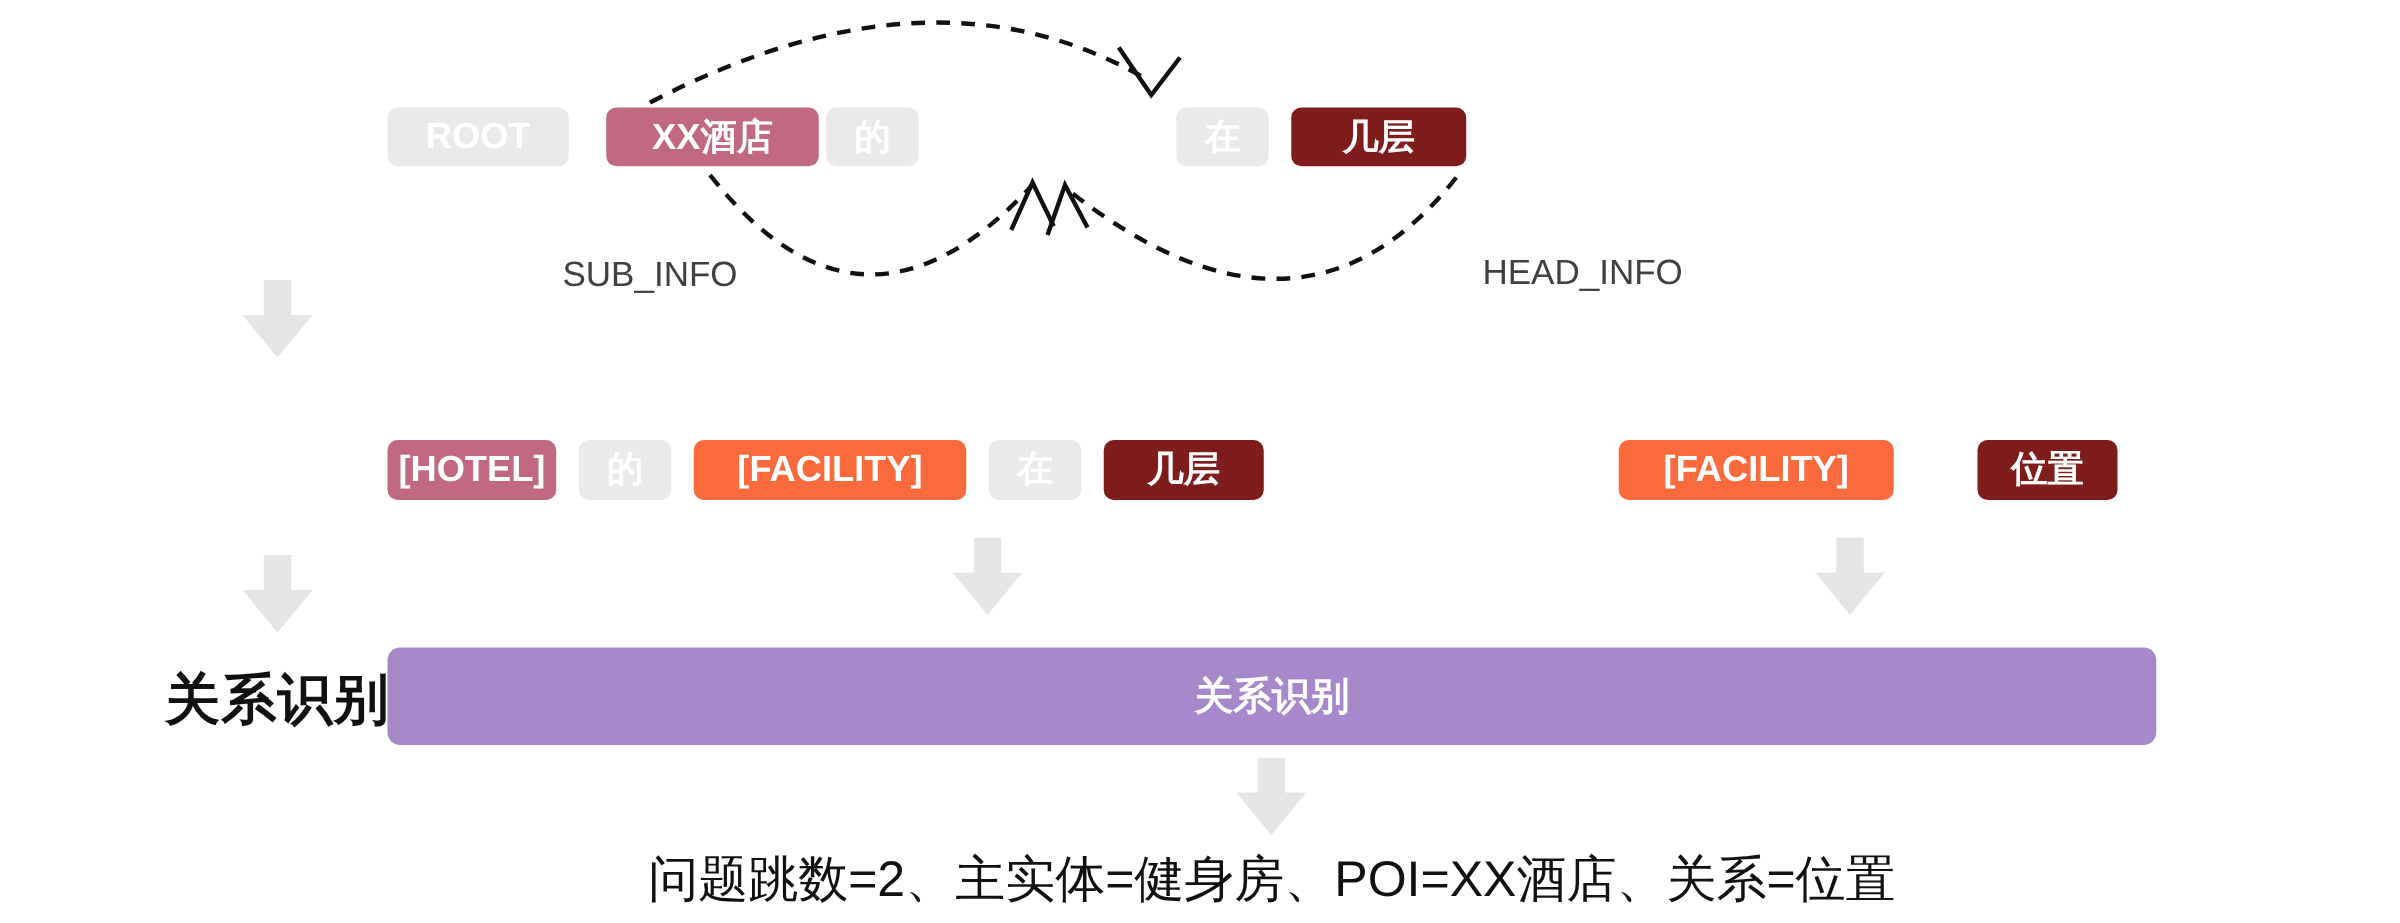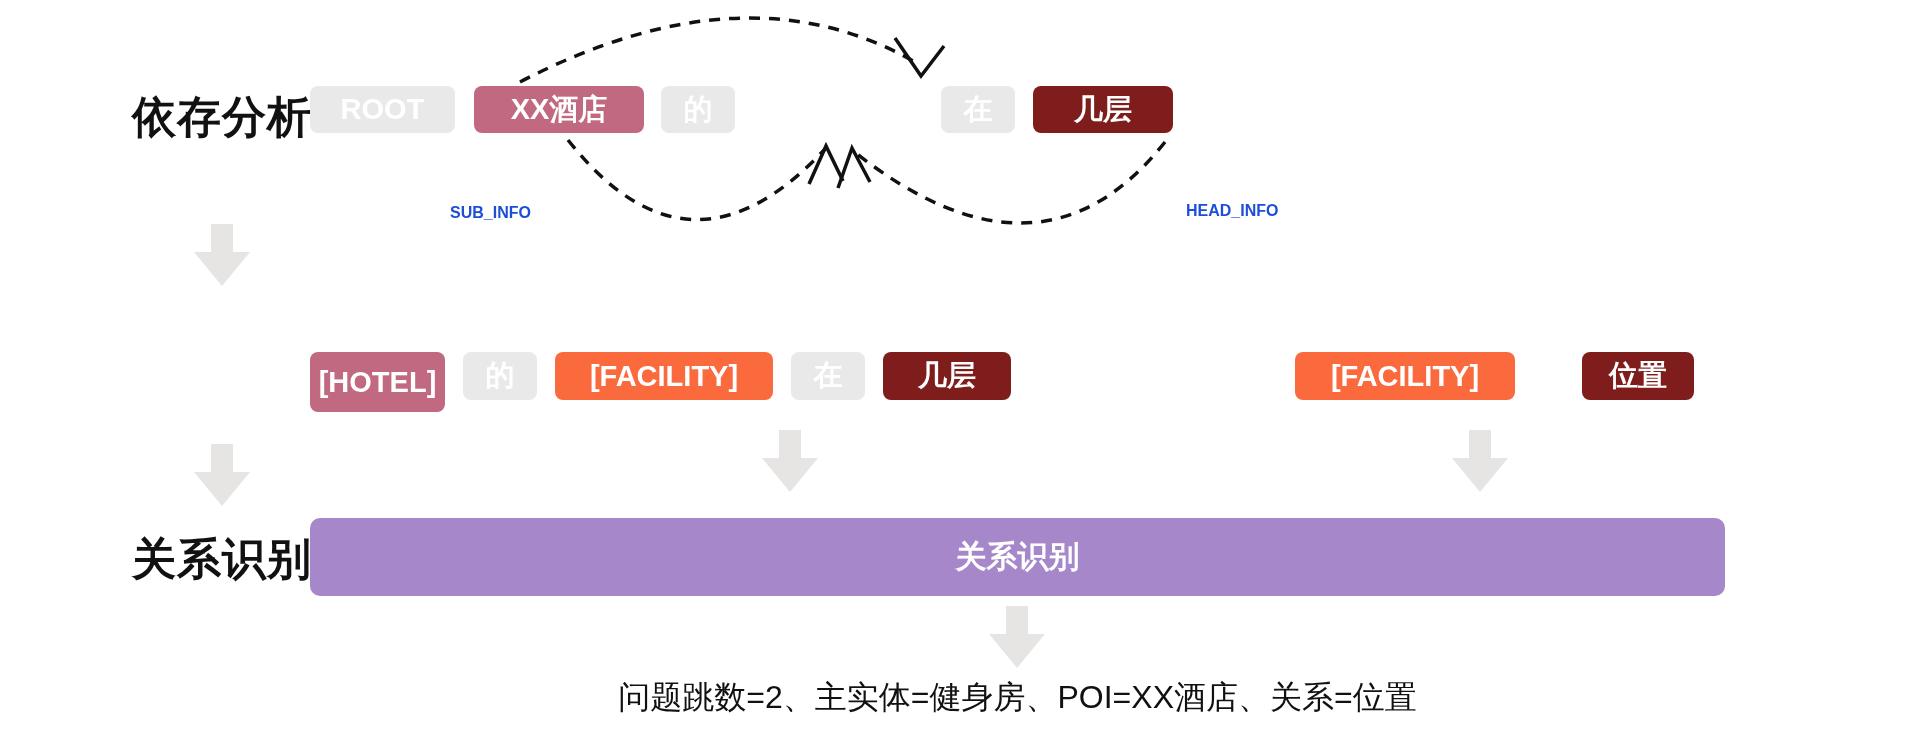--- a/index.html
+++ b/index.html
@@ -23,78 +23,77 @@
     border-radius:8px;
     color:#ffffff;font-size:29px;font-weight:700;
     white-space:nowrap;
   }
   .tok.gray{background:#e9e9e9;}
   .tok.pink{background:#c06980;}
   .tok.orange{background:#fa6a3d;}
   .tok.yellow{background:#7f1d1d;}
   .edge-label{
     position:absolute;
-    font-size:16px;color:#1d4ed8;font-weight:700;
+    font-size:28px;color:#404040;font-weight:400;
     white-space:nowrap;
   }
   .block-arrow{position:absolute;}
   .block-arrow polygon{fill:#e7e4e4;}
   #arc-layer{position:absolute;left:0;top:0;pointer-events:none;}
   .arc{fill:none;stroke:#111;stroke-width:3.5;stroke-dasharray:11 9;}
   .arc-head{fill:none;stroke:#111;stroke-width:3.5;stroke-linejoin:miter;}
   .relation-bar{
     position:absolute;left:310px;top:518px;width:1415px;height:78px;
     background:#a687c9;border-radius:10px;
     display:flex;align-items:center;justify-content:center;
     color:#ffffff;font-size:31px;font-weight:600;
   }
   .result-text{
     position:absolute;left:310px;top:676px;width:1415px;
     text-align:center;
-    font-size:32px;font-weight:500;color:#111;
+    font-size:40px;font-weight:500;color:#111;
     white-space:nowrap;
   }
 </style>
 </head>
 <body>
 
 <div id="canvas">
 
   <svg id="arc-layer" width="1920" height="738" viewBox="0 0 1920 738">
 
     <path class="arc" d="M 520 82 Q 745 -35 915 62"></path>
     <polyline class="arc-head" points="895,38 921,76 944,46"></polyline>
 
     <path class="arc" d="M 568 140 Q 690 295 826 148"></path>
     <polyline class="arc-head" points="809,184 826,146 843,181"></polyline>
 
     <path class="arc" d="M 1165 142 Q 1040 300 852 150"></path>
     <polyline class="arc-head" points="838,188 852,148 870,182"></polyline>
   </svg>
 
-  <div class="stage-label" style="top:88px">依存分析</div>
   <div class="stage-label" style="top:530px">关系识别</div>
 
   <svg class="block-arrow" style="left:194px;top:224px" width="56" height="62">
     <polygon points="17,0 39,0 39,28 56,28 28,62 0,28 17,28"></polygon>
   </svg>
   <svg class="block-arrow" style="left:194px;top:444px" width="56" height="62">
     <polygon points="17,0 39,0 39,28 56,28 28,62 0,28 17,28"></polygon>
   </svg>
 
   <div class="tok gray" style="left:310px;top:86px;width:145px">ROOT</div>
-  <div class="tok pink" style="left:474px;top:86px;width:170px">XX酒店</div>
+  <div class="tok pink" style="left:485px;top:86px;width:170px">XX酒店</div>
   <div class="tok gray" style="left:661px;top:86px;width:74px">的</div>
   <div class="tok gray" style="left:941px;top:86px;width:74px">在</div>
   <div class="tok yellow" style="left:1033px;top:86px;width:140px">几层</div>
 
   <div class="edge-label" style="left:450px;top:204px">SUB_INFO</div>
   <div class="edge-label" style="left:1186px;top:202px">HEAD_INFO</div>
 
-  <div class="tok pink" style="left:310px;top:352px;width:135px;height:60px">[HOTEL]</div>
+  <div class="tok pink" style="left:310px;top:352px;width:135px;height:48px">[HOTEL]</div>
   <div class="tok gray" style="left:463px;top:352px;width:74px;height:48px">的</div>
   <div class="tok orange" style="left:555px;top:352px;width:218px;height:48px">[FACILITY]</div>
   <div class="tok gray" style="left:791px;top:352px;width:74px;height:48px">在</div>
   <div class="tok yellow" style="left:883px;top:352px;width:128px;height:48px">几层</div>
 
   <div class="tok orange" style="left:1295px;top:352px;width:220px;height:48px">[FACILITY]</div>
   <div class="tok yellow" style="left:1582px;top:352px;width:112px;height:48px">位置</div>
 
   <svg class="block-arrow" style="left:762px;top:430px" width="56" height="62">
     <polygon points="17,0 39,0 39,28 56,28 28,62 0,28 17,28"></polygon>

